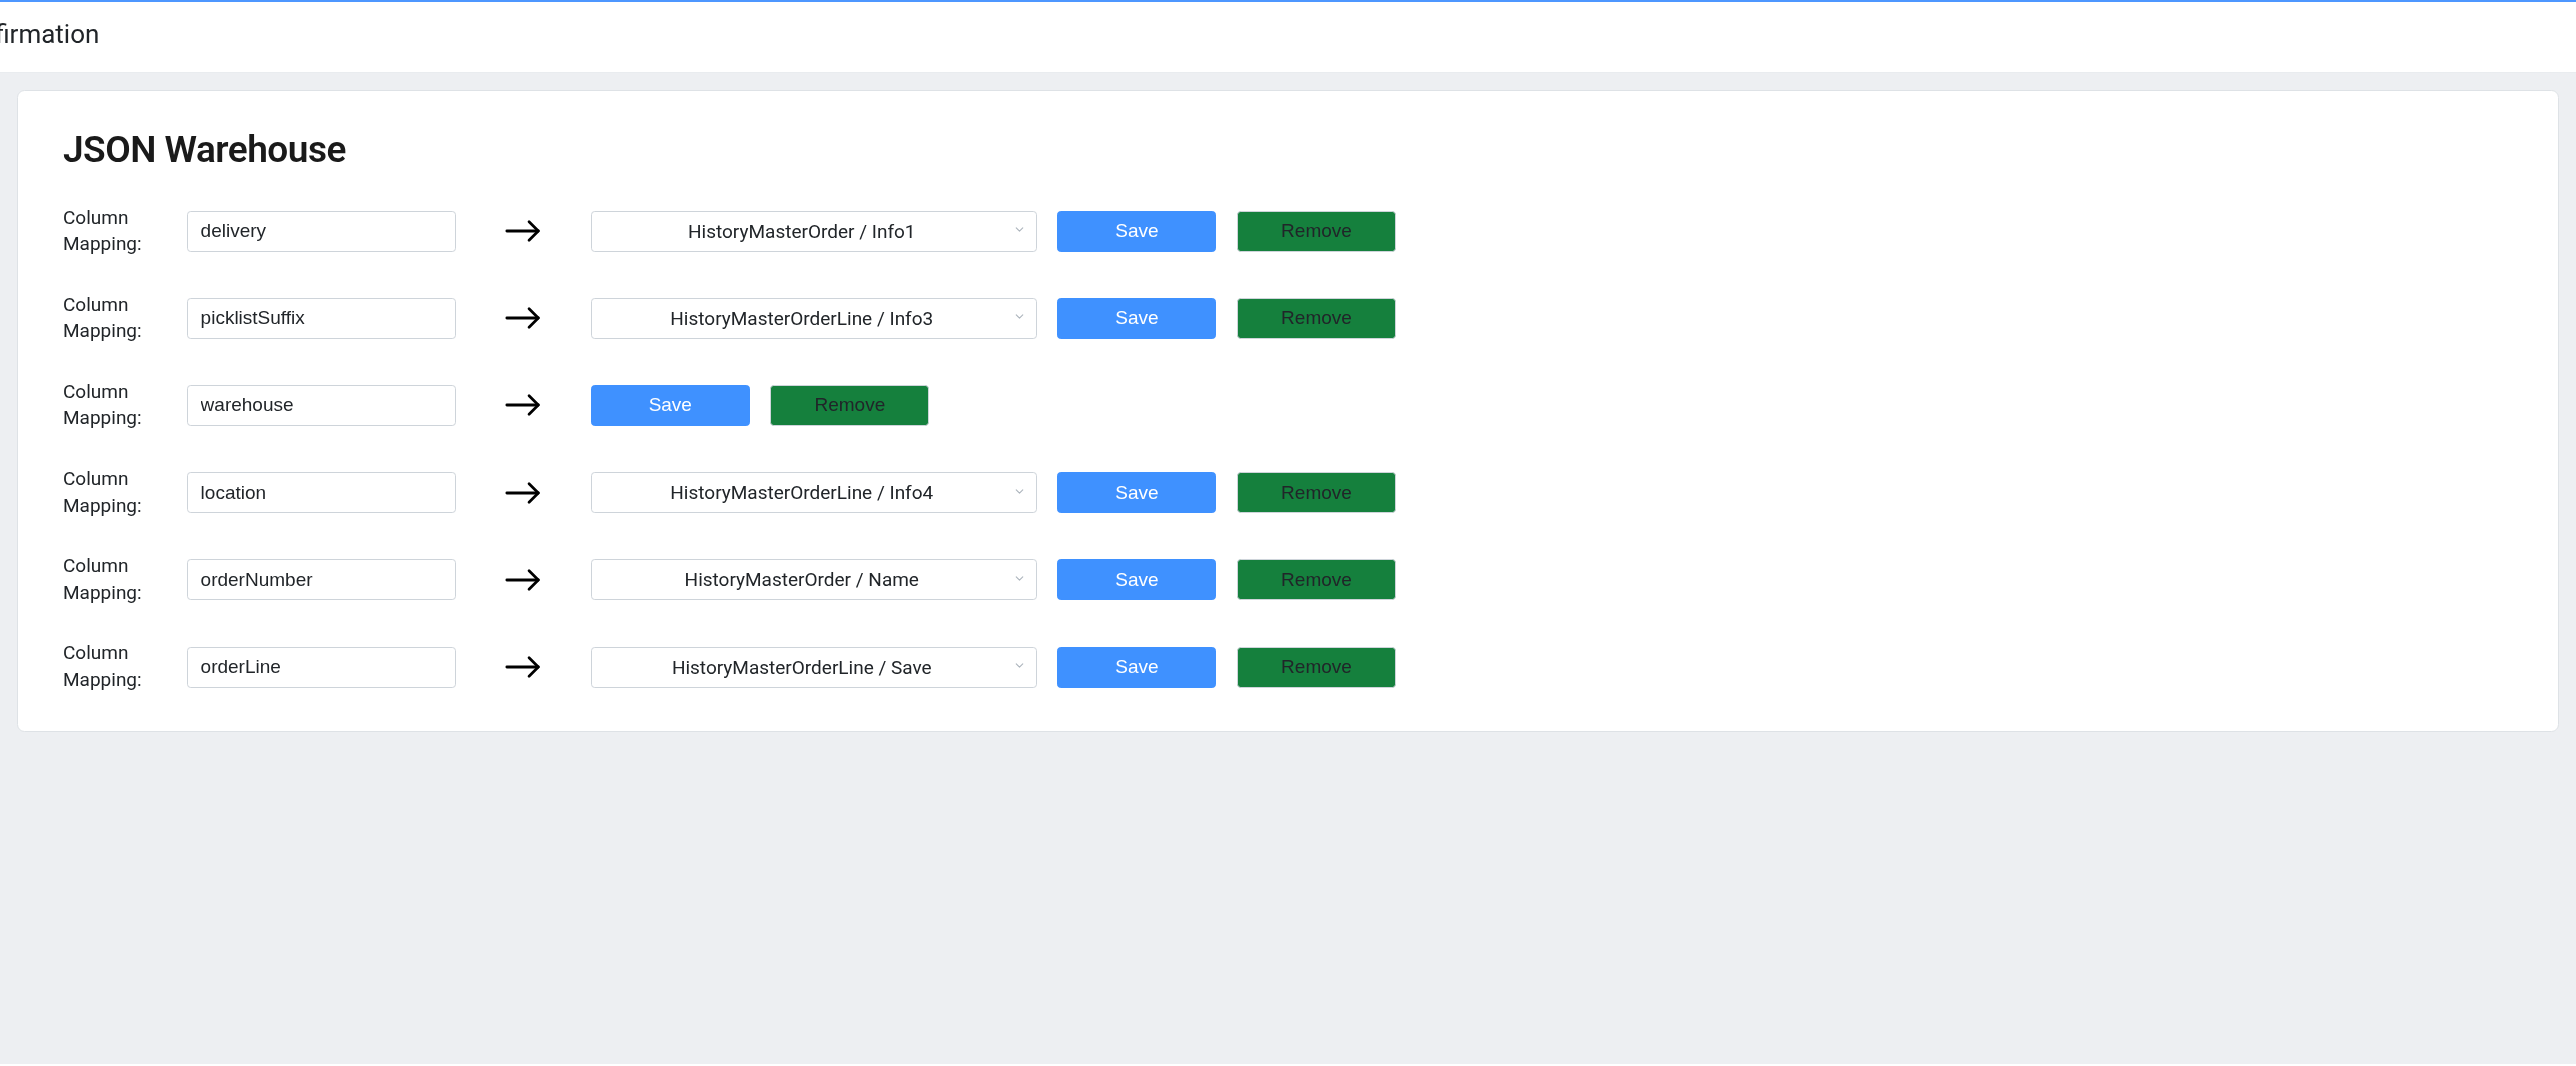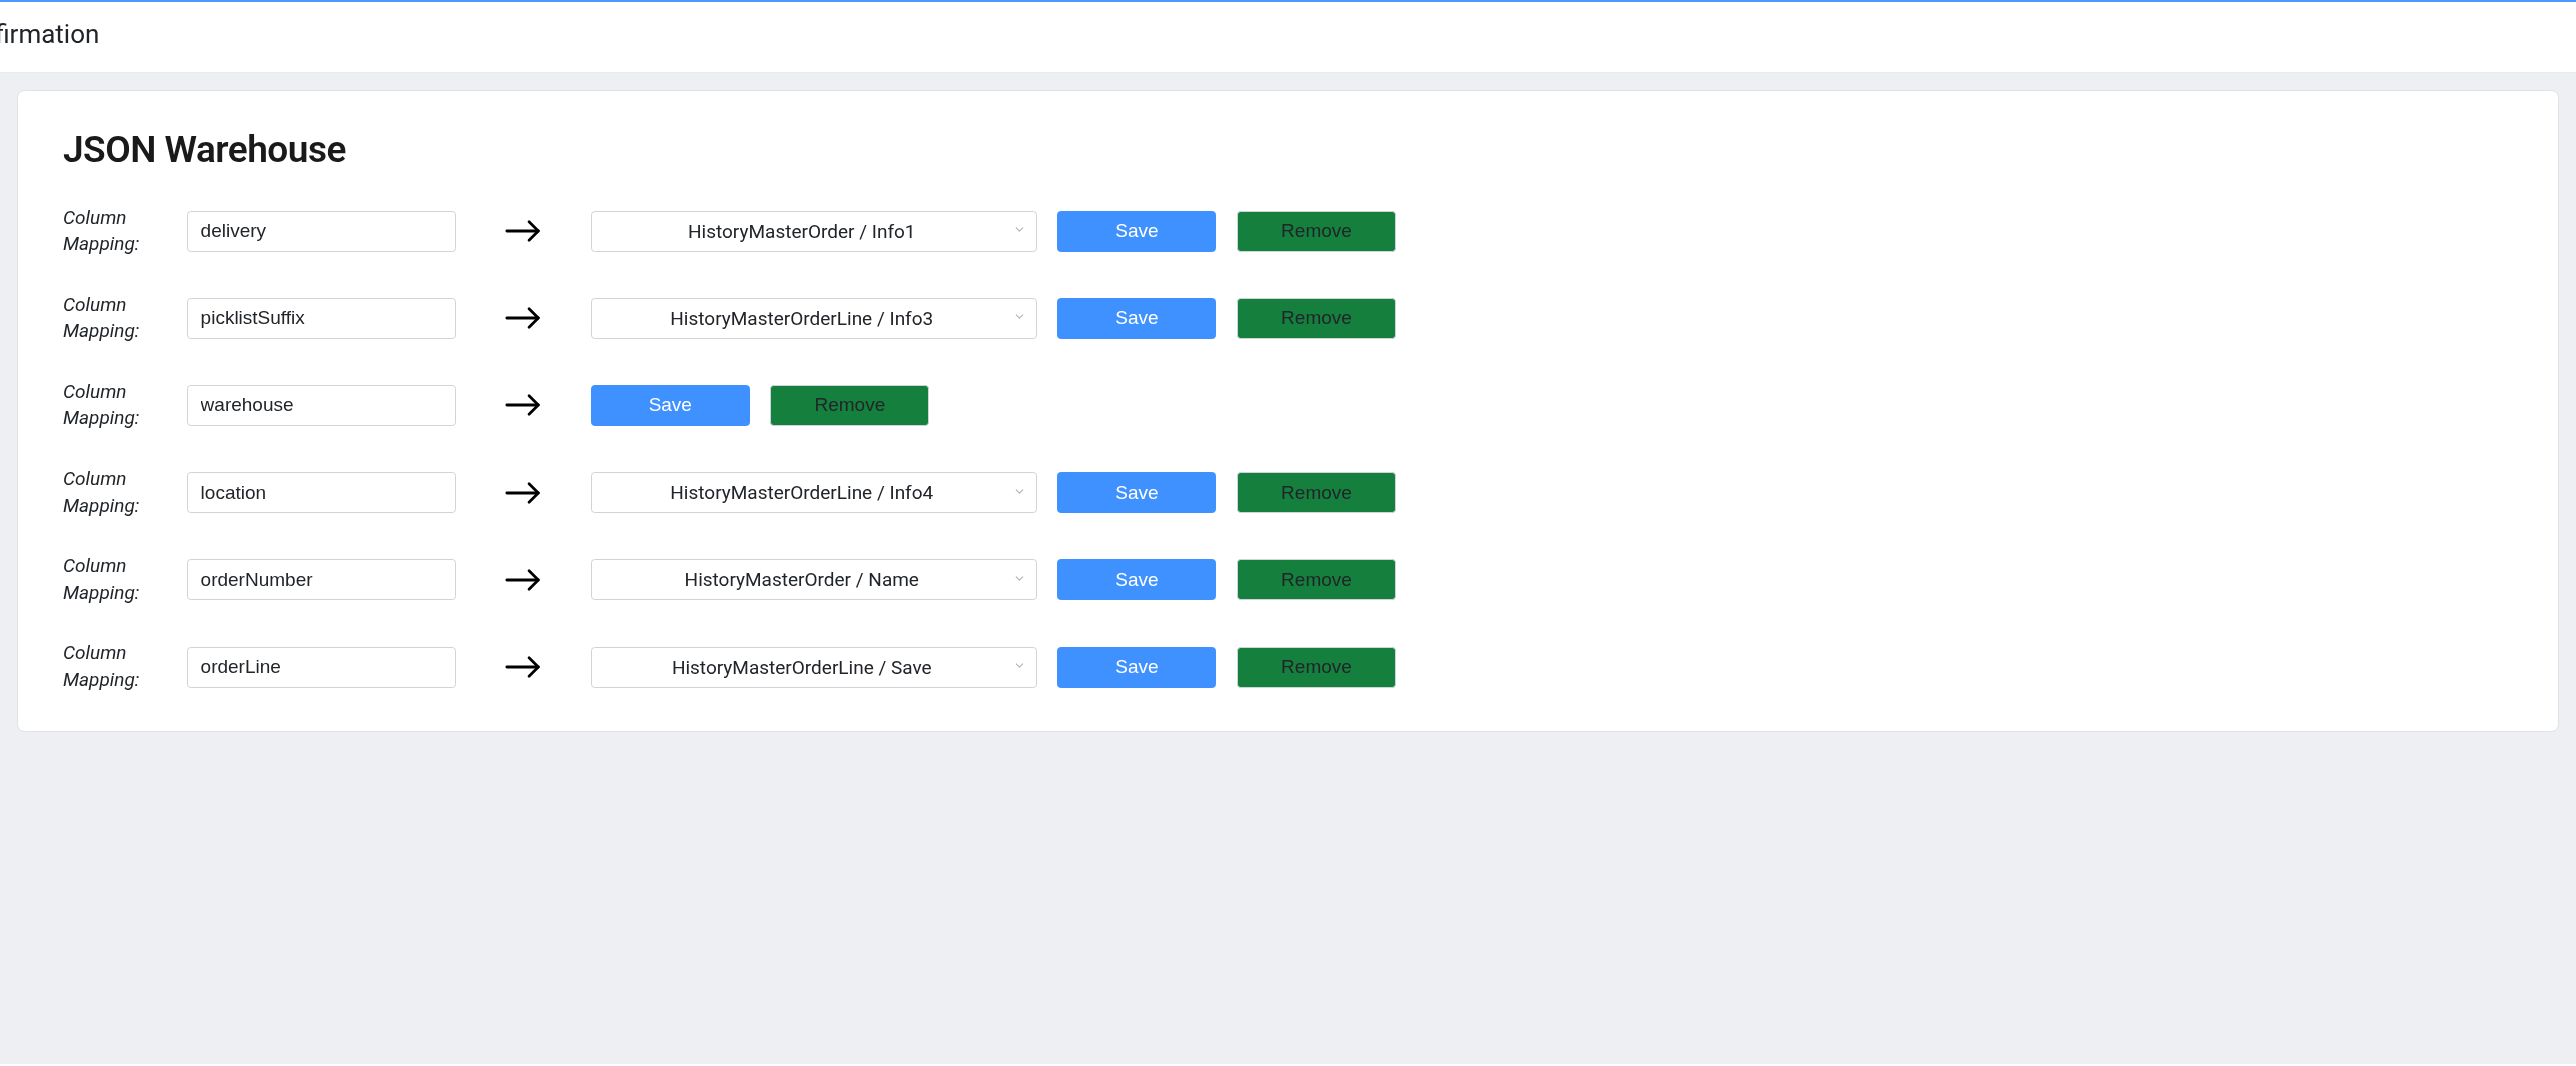--- a/index.html
+++ b/index.html
@@ -4,21 +4,21 @@
   <style>
     * { box-sizing: border-box; margin: 0; padding: 0; }
     body { font-family: -apple-system, BlinkMacSystemFont, 'Segoe UI', Roboto, Helvetica, Arial, sans-serif; background: #fff; color: #000; }
     .topbar { border-top: 2.8px solid #4e97ff; border-bottom: 0.9px solid #e9ecef; padding: 17px 0 22.5px 0; font-size: 26px; color: #212529; }
     .topbar-inner { margin-left: -34px; white-space: nowrap; font-weight: 400; }
     .page-bg { background: #edeff2; padding: 17px; min-height: calc(100vh - 75px); }
     .card { background: #fff; border: 0.9px solid #dee2e6; border-radius: 7.5px; padding: 37px 45px; }
     .card-title { font-size: 37px; font-weight: 600; color: #1a1a1a; margin-bottom: 34px; letter-spacing: -0.5px; }
     .mappings { display: flex; flex-direction: column; gap: 34px; }
     .mapping-row { display: flex; align-items: center; gap: 20.6px; }
-    .row-label { width: 103px; min-width: 103px; font-size: 19px; color: #212529; line-height: 1.4; font-style: italic; }
+    .row-label { width: 103px; min-width: 103px; font-size: 19px; color: #212529; line-height: 1.4; }
     .text-input { width: 269px; height: 41px; border: 0.9px solid #ced4da; border-radius: 3.7px; padding: 0 13px; font-size: 19px; color: #212529; outline: none; background: #fff; }
     .arrow-cell { width: 94px; min-width: 94px; display: flex; align-items: center; justify-content: center; }
     .arrow-cell svg { width: 37px; height: 26px; }
     .select-wrap { position: relative; width: 446px; }
     .select-input { width: 100%; height: 41px; border: 0.9px solid #ced4da; border-radius: 3.7px; padding: 0 37px 0 13px; font-size: 19px; color: #212529; background: #fff; display: flex; align-items: center; cursor: pointer; justify-content: center; }
     .select-chevron { position: absolute; right: 11.2px; top: 50%; transform: translateY(-50%); pointer-events: none; color: #adb5bd; }
     .btn { height: 41px; border-radius: 3.7px; font-size: 19px; cursor: pointer; display: flex; align-items: center; justify-content: center; border: 0.9px solid transparent; }
     .btn-save { width: 159px; background: #3f91ff; color: #fff; border-color: #3f91ff; font-weight: 400; }
     .btn-remove { width: 159px; background: #15803d; color: #212529; border-color: #ced4da; font-weight: 400; }
   </style>

